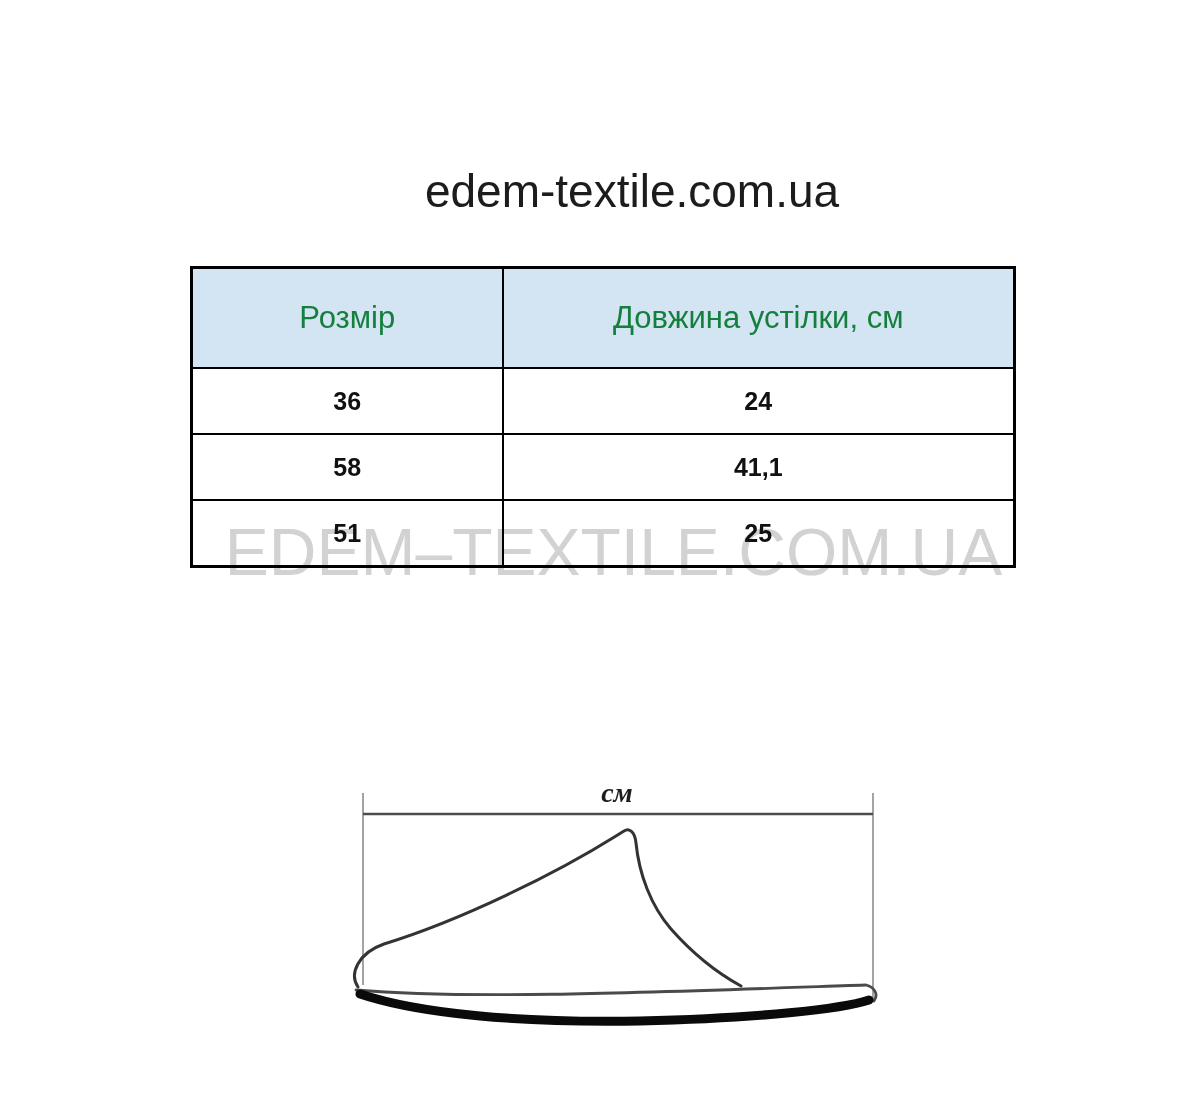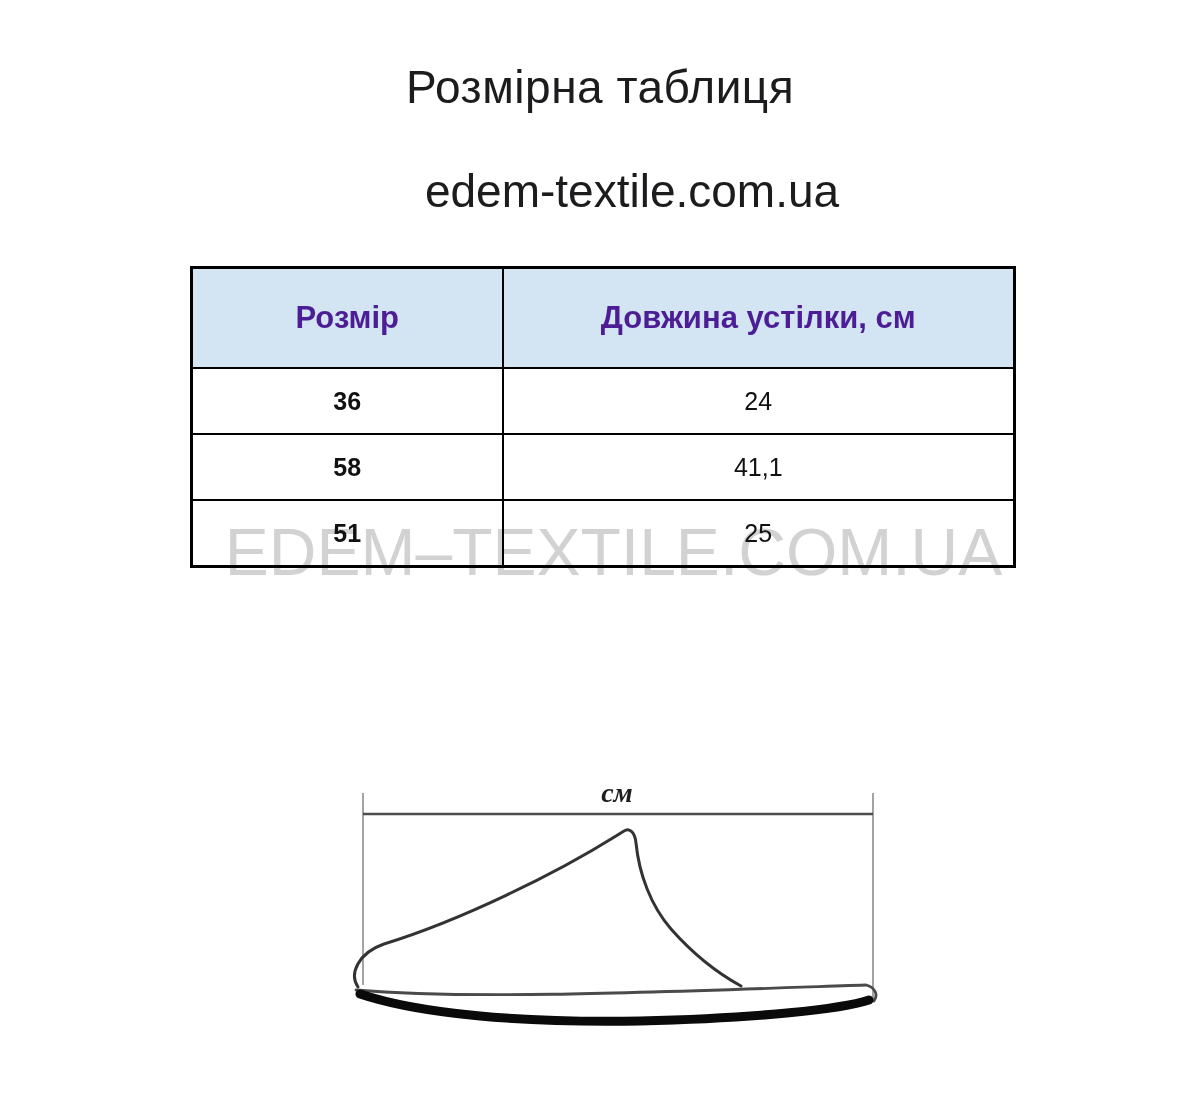--- a/index.html
+++ b/index.html
@@ -65,35 +65,35 @@
   }
   table.size-table col.c1 { width: 311px; }
   table.size-table col.c2 { width: 512px; }
   table.size-table, table.size-table th, table.size-table td {
     border: 2px solid #000000;
   }
   table.size-table { border-width: 3px; }
   table.size-table th {
     height: 96px;
     font-size: 31px;
-    font-weight: 700;
-    color: #4c1d95;
+    font-weight: 400;
+    color: #15803d;
     text-align: center;
     vertical-align: middle;
   }
   table.size-table td {
     height: 62px;
     font-size: 25px;
     color: #111111;
     text-align: center;
     vertical-align: middle;
     background: transparent;
   }
   table.size-table td.size-col { font-weight: 700; }
-  table.size-table td.len-col  { font-weight: 400; }
+  table.size-table td.len-col  { font-weight: 700; }
   .diagram {
     position: absolute;
     top: 755px;
     left: 320px;
     width: 600px;
     height: 320px;
     z-index: 1;
   }
   .diagram text.cm-label {
     font-family: "Liberation Serif", serif;
@@ -101,21 +101,20 @@
     font-weight: 700;
     font-size: 28px;
     fill: #1e1e1e;
   }
 </style>
 </head>
 <body>
 
 <div class="page">
 
-  <div class="title">Розмірна таблиця</div>
 
   <div class="subtitle">edem-textile.com.ua</div>
 
   <div class="watermark">EDEM–TEXTILE.COM.UA</div>
 
   <table class="size-table">
     <colgroup>
         <col class="c1">
         <col class="c2">
       </colgroup>

